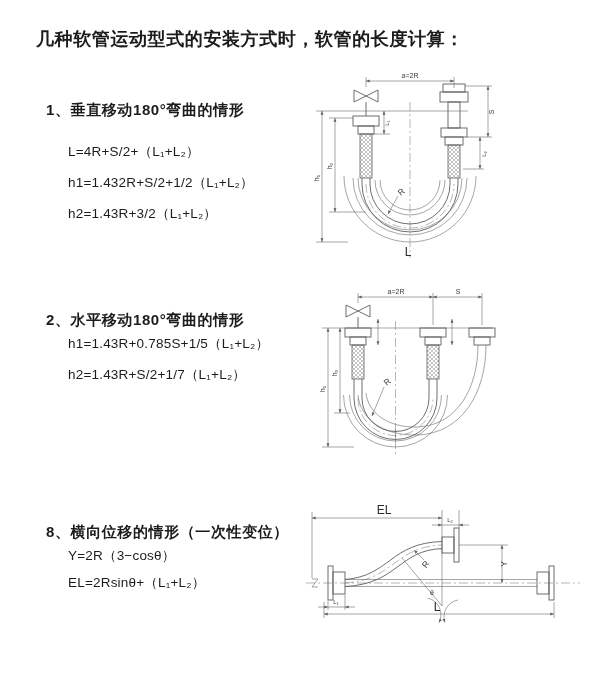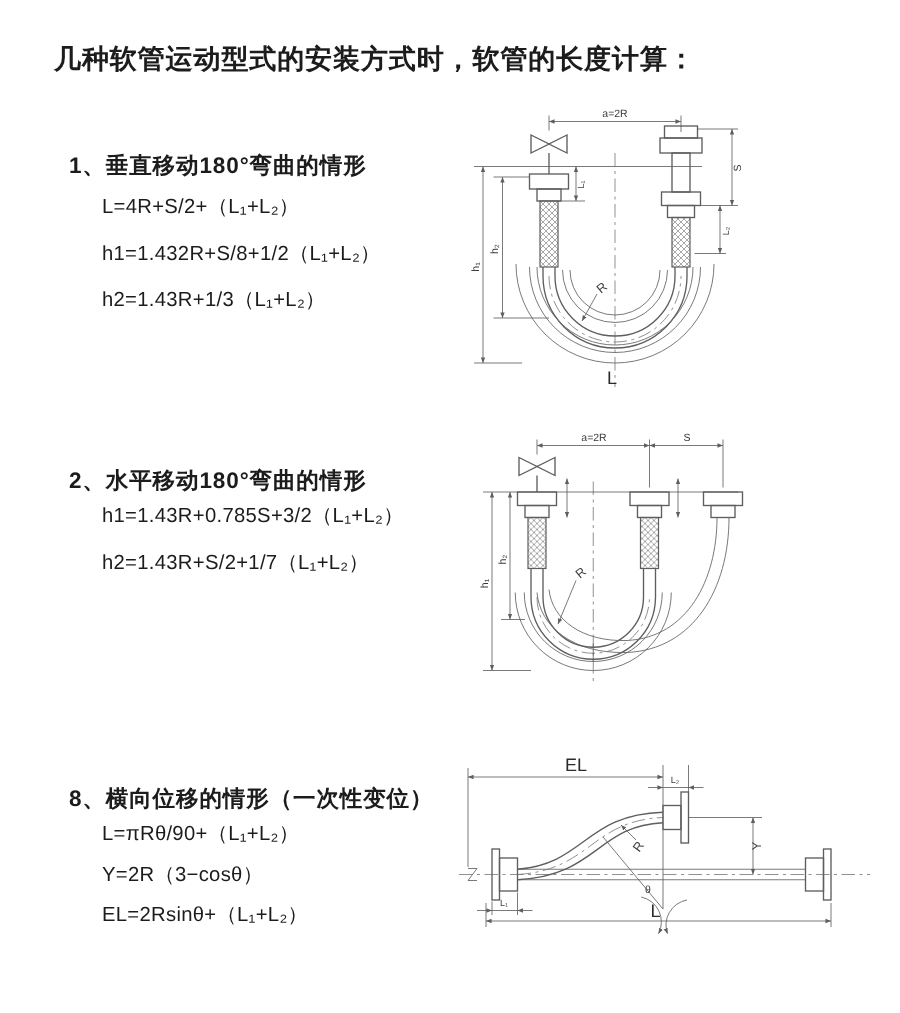--- a/index.html
+++ b/index.html
@@ -20,35 +20,34 @@
   .lbl.tiny{font-size:6px;}
   .lbl.big{font-size:12px;fill:#2a2a2a;}
   .lbl.med{font-size:8.5px;}
 </style>
 </head>
 <body>
 
 <div class="abs doc-title" style="left:36px;top:27px">几种软管运动型式的安装方式时，软管的长度计算：</div>
 
 <div class="abs sec-heading" style="left:46px;top:101px">1、垂直移动180°弯曲的情形</div>
-<div class="abs formulas" style="left:68px;top:122px">
+<div class="abs formulas" style="left:68px;top:136px">
   <div>L=4R+S/2+（L₁+L₂）</div>
-  <div>h1=1.432R+S/8+1/2（L₁+L₂）</div>
-  <div>h2=1.43R+1/3（L₁+L₂）</div>
+  <div>h1=1.432R+S/2+1/2（L₁+L₂）</div>
+  <div>h2=1.43R+3/2（L₁+L₂）</div>
 </div>
 
 <div class="abs sec-heading" style="left:46px;top:311px">2、水平移动180°弯曲的情形</div>
 <div class="abs formulas" style="left:68px;top:328px">
-  <div>h1=1.43R+0.785S+3/2（L₁+L₂）</div>
+  <div>h1=1.43R+0.785S+1/5（L₁+L₂）</div>
   <div>h2=1.43R+S/2+1/7（L₁+L₂）</div>
 </div>
 
 <div class="abs sec-heading" style="left:46px;top:523px">8、横向位移的情形（一次性变位）</div>
 <div class="abs formulas tight" style="left:68px;top:542px">
-  <div>L=πRθ/90+（L₁+L₂）</div>
   <div>Y=2R（3−cosθ）</div>
   <div>EL=2Rsinθ+（L₁+L₂）</div>
 </div>
 
 <svg style="left:308px;top:66px" width="230" height="198" viewBox="0 0 230 198">
   <defs>
     <pattern id="hatch" width="4" height="4" patternUnits="userSpaceOnUse">
       <path d="M0,4 L4,0 M0,0 L4,4" stroke="#7d7d7d" stroke-width="0.45"></path>
     </pattern>
     <marker id="arr" viewBox="0 0 10 10" refX="9" refY="5" markerWidth="7.5" markerHeight="7.5" orient="auto-start-reverse">

